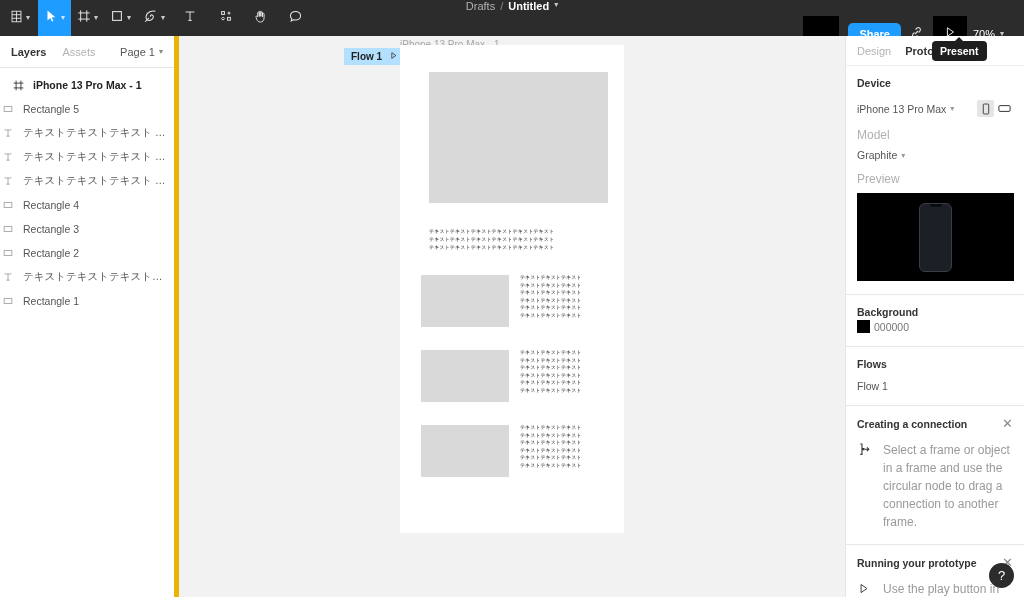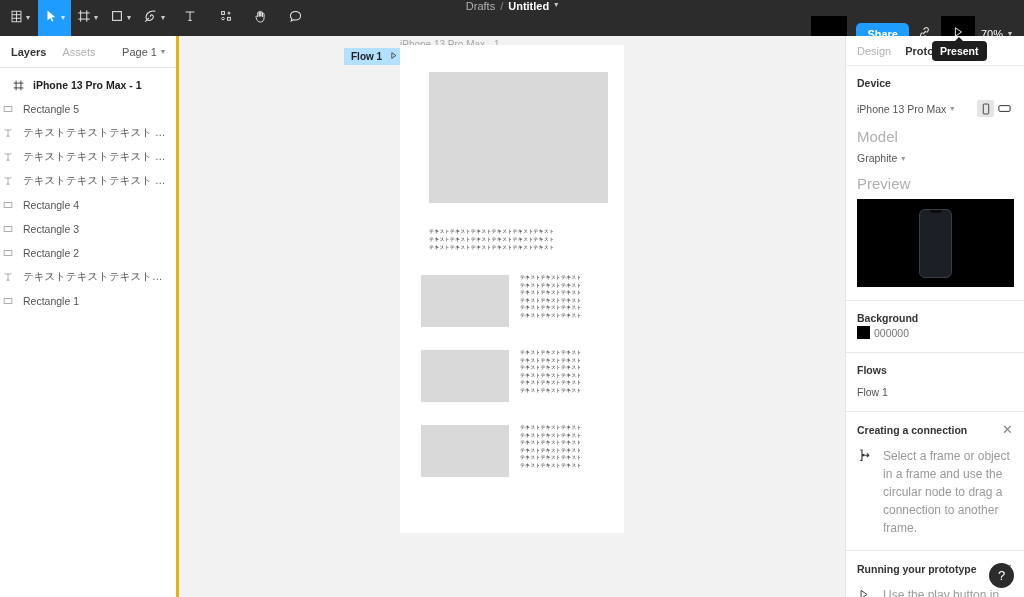--- a/index.html
+++ b/index.html
@@ -49,39 +49,39 @@
     margin-left: 9px; cursor: pointer;
     font-family: "Liberation Sans", sans-serif;
   }
   .icon-btn {
     width: 32px; height: 36px; display: flex; align-items: center;
     justify-content: center; cursor: pointer;
   }
   .icon-btn.present-hover { background: #000; width: 34px; }
   .zoom-btn {
     display: flex; align-items: center; gap: 4px;
-    font-size: 11px; color: #fff; padding: 0 12px 0 6px; cursor: pointer;
+    font-size: 11px; color: #fff; padding: 0 20px 0 6px; cursor: pointer;
   }
 
   
   .tooltip {
     position: absolute; left: 932px; top: 41px;
     background: #1e1e1e; color: #fff; font-size: 10.5px; font-weight: bold;
     padding: 4px 8px; border-radius: 4px; white-space: nowrap; z-index: 40;
   }
   .tooltip:before {
     content: ""; position: absolute; top: -4px; left: 50%;
     margin-left: -4px; border-left: 4px solid transparent;
     border-right: 4px solid transparent; border-bottom: 4px solid #1e1e1e;
   }
 
   
   .left-panel {
     position: absolute; top: 36px; left: 0; width: 179px; height: 561px;
-    background: #fff; border-right: 3px solid #eab308;
+    background: #fff; border-right: 5px solid #eab308;
   }
   .lp-tabs {
     height: 32px; display: flex; align-items: center;
     border-bottom: 1px solid #e5e5e5; padding: 0 11px;
     font-size: 11px;
   }
   .lp-tab { margin-right: 16px; cursor: pointer; color: #b3b3b3; }
   .lp-tab.active { color: #333; font-weight: bold; }
   .lp-page {
     margin-left: auto; display: flex; align-items: center; gap: 4px;
@@ -143,21 +143,21 @@
     background: #fff; border-left: 1px solid #e5e5e5; overflow: hidden;
   }
   .rp-tabs {
     height: 30px; display: flex; align-items: center;
     padding: 0 11px; font-size: 11px; border-bottom: 1px solid #eee;
   }
   .rp-tab { margin-right: 14px; cursor: pointer; color: #b3b3b3; }
   .rp-tab.active { color: #333; font-weight: bold; }
   .rp-section { padding: 11px 11px 13px; border-bottom: 1px solid #e8e8e8; }
   .rp-title { font-size: 10.5px; font-weight: bold; color: #333; }
-  .rp-label { font-size: 15px; color: #b0b0b0; }
+  .rp-label { font-size: 12px; color: #b0b0b0; }
   .rp-value { font-size: 10.5px; color: #555; cursor: pointer; display: flex;
               align-items: center; gap: 4px; }
   .rp-value .caret2 { font-size: 8px; color: #999; }
   .dev-row { display: flex; align-items: center; margin-top: 11px; }
   .orient-group { margin-left: auto; display: flex; gap: 2px; }
   .orient-btn {
     width: 17px; height: 17px; display: flex; align-items: center;
     justify-content: center; border-radius: 2px; cursor: pointer;
   }
   .orient-btn.sel { background: #e5e5e5; }

